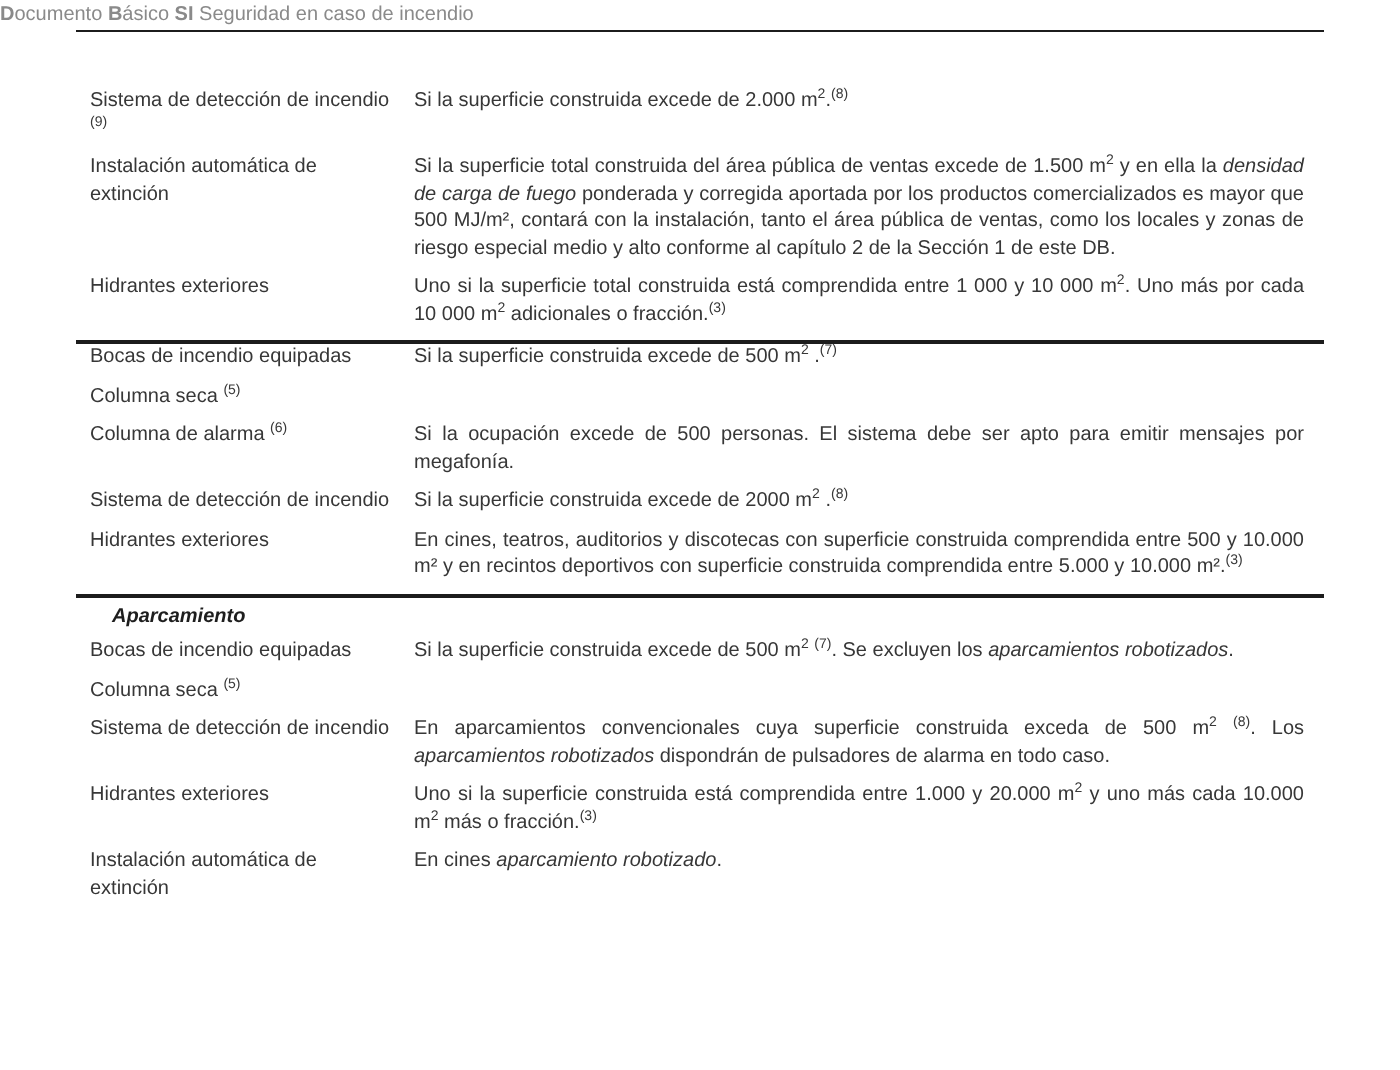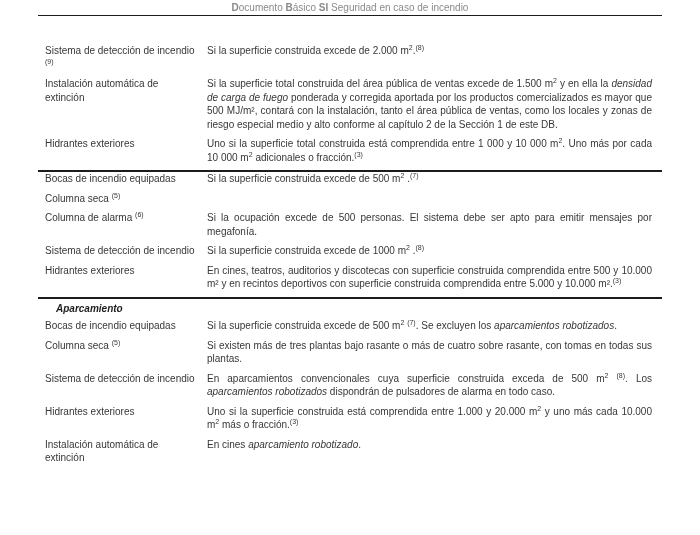--- a/index.html
+++ b/index.html
@@ -12,21 +12,20 @@
   html,body{margin:0;padding:0;}
   body{background:#fff;}
   .page{
     width:700px;height:535px;
     background:var(--background);
     position:relative;overflow:hidden;
     font-family:"Liberation Sans",sans-serif;
     color:var(--text);
   }
   .doc-header{
-    text-align:center;
     padding-top:2px;
     font-size:10px;line-height:12px;
     color:var(--header-text);
   }
   .doc-header b{font-weight:bold;}
   .header-rule{
     width:624px;margin:1px auto 0;
     border-top:1.5px solid var(--rule);
     height:0;
   }
@@ -90,36 +89,35 @@
         </div>
         <div class="row">
           <div class="cell label"><span>Columna seca </span><sup>(5)</sup></div>
         </div>
         <div class="row">
           <div class="cell label"><span>Columna de alarma </span><sup>(6)</sup></div>
           <div class="cell desc"><span>Si la ocupación excede de 500 personas. El sistema debe ser apto para emitir mensajes por megafonía.</span></div>
         </div>
         <div class="row">
           <div class="cell label"><span>Sistema de detección de incendio</span></div>
-          <div class="cell desc"><span>Si la superficie construida excede de 1000 m</span><sup>2</sup><span> .</span><sup>(8)</sup></div>
+          <div class="cell desc"><span>Si la superficie construida excede de 2000 m</span><sup>2</sup><span> .</span><sup>(8)</sup></div>
         </div>
         <div class="row">
           <div class="cell label"><span>Hidrantes exteriores</span></div>
           <div class="cell desc"><span>En cines, teatros, auditorios y discotecas con superficie construida comprendida entre 500 y 10.000 m² y en recintos deportivos con superficie construida compren­dida entre 5.000 y 10.000 m².</span><sup>(3)</sup></div>
         </div>
       </section>
       <section class="section ruled">
         <div class="section-title"><b class="it">Aparcamiento</b></div>
         <div class="row">
           <div class="cell label"><span>Bocas de incendio equipadas</span></div>
           <div class="cell desc"><span>Si la superficie construida excede de 500 m</span><sup>2</sup><span> </span><sup>(7)</sup><span>. Se excluyen los </span><i>aparcamientos robotizados</i><span>.</span></div>
         </div>
         <div class="row">
           <div class="cell label"><span>Columna seca </span><sup>(5)</sup></div>
-          <div class="cell desc"><span>Si existen más de tres plantas bajo rasante o más de cuatro sobre rasante, con tomas en todas sus plantas.</span></div>
         </div>
         <div class="row">
           <div class="cell label"><span>Sistema de detección de incendio</span></div>
           <div class="cell desc"><span>En aparcamientos convencionales cuya superficie construida exceda de 500 m</span><sup>2</sup><span> </span><sup>(8)</sup><span>. Los </span><i>aparcamientos robotizados</i><span> dispondrán de pulsadores de alarma en todo caso.</span></div>
         </div>
         <div class="row">
           <div class="cell label"><span>Hidrantes exteriores</span></div>
           <div class="cell desc"><span>Uno si la superficie construida está comprendida entre 1.000 y 20.000 m</span><sup>2</sup><span> y uno más cada 10.000 m</span><sup>2</sup><span> más o fracción.</span><sup>(3)</sup></div>
         </div>
         <div class="row">

